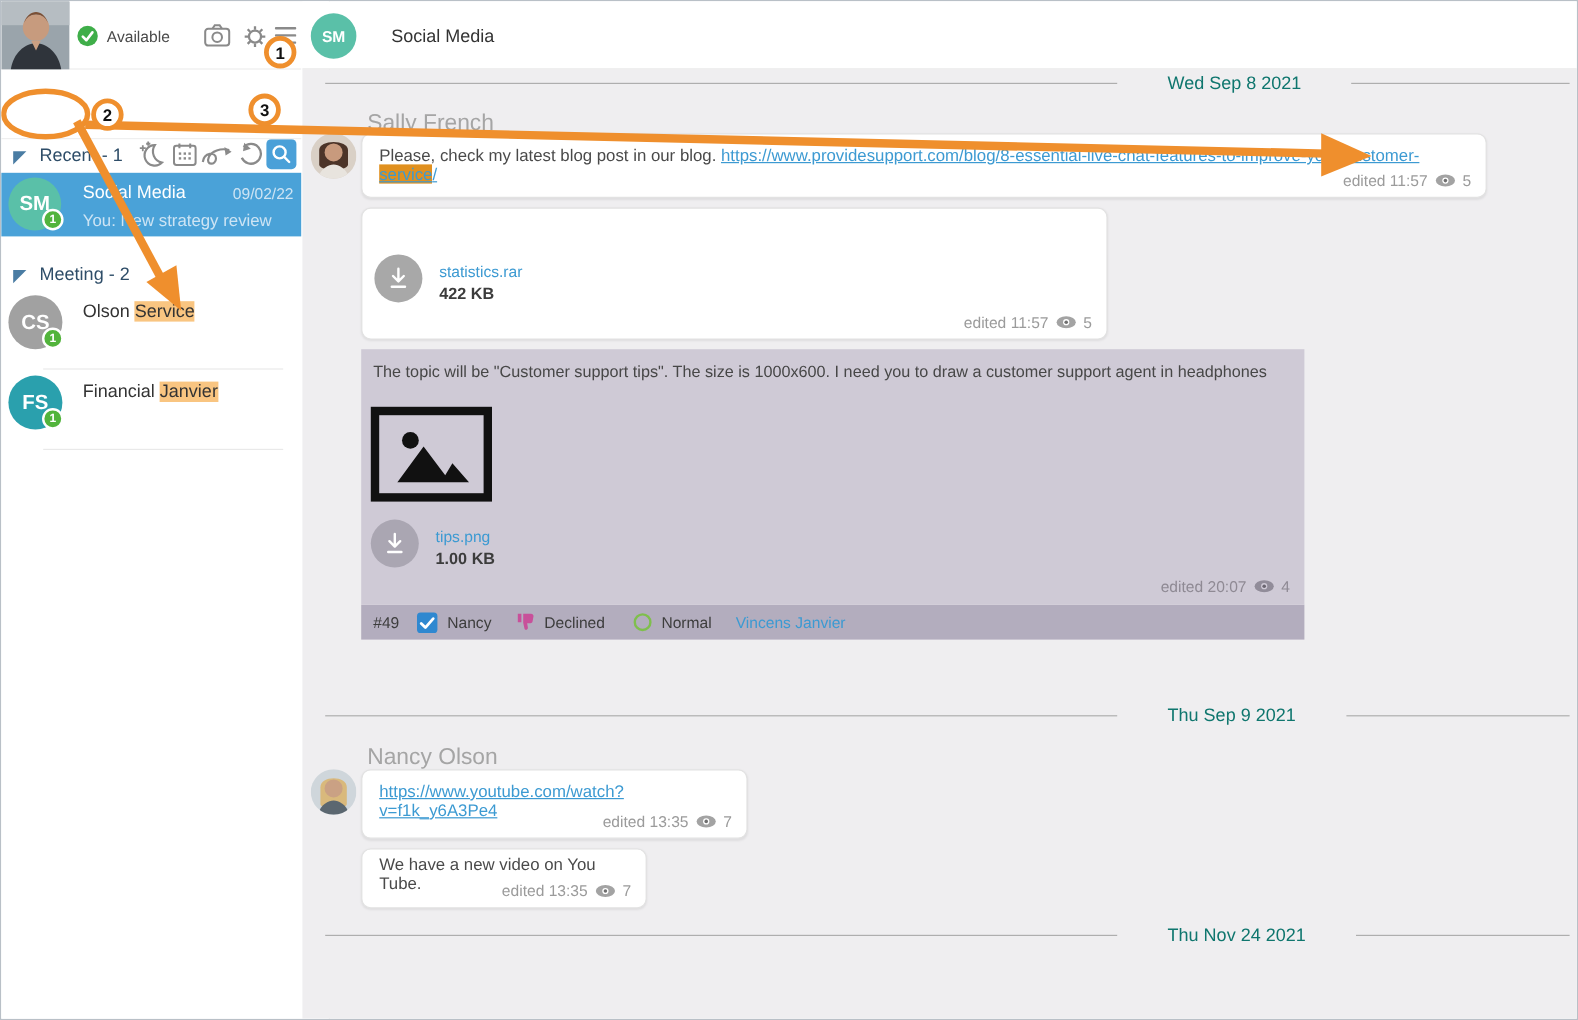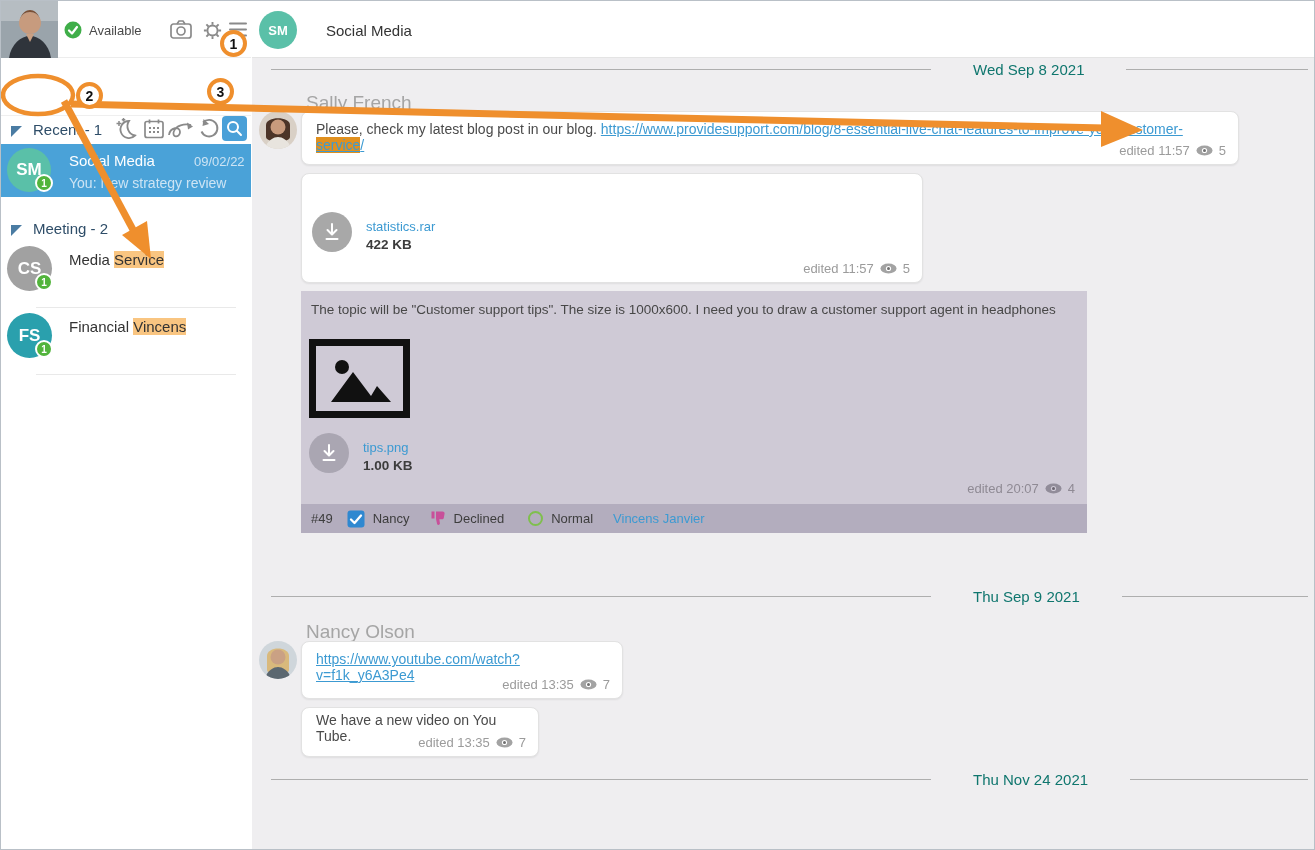--- a/index.html
+++ b/index.html
@@ -167,30 +167,30 @@
     </div>
 
     <div class="tri" style="left:10px; top:224px;"></div>
     <div class="section-hdr" style="left:32px; top:219px;">Meeting - 2</div>
 
     <div style="position:absolute; left:0; top:243px; width:250px; height:64px;">
       <div class="avatar-circle" style="position:absolute; left:6px; top:2px; width:45px; height:45px; background:#a1a1a1; font-size:17px;">
           <span>CS</span>
         </div>
       <div class="badge" style="left:34px; top:29px;">1</div>
-      <div style="position:absolute; left:68px; top:7px; font-size:15px; color:#333;"><span>Media </span><span class="hl">Service</span></div>
+      <div style="position:absolute; left:68px; top:7px; font-size:15px; color:#333;"><span>Olson </span><span class="hl">Service</span></div>
       <div class="divider" style="left:35px; top:63px; width:200px;"></div>
     </div>
 
     <div style="position:absolute; left:0; top:309px; width:250px; height:65px;">
       <div class="avatar-circle" style="position:absolute; left:6px; top:3px; width:45px; height:45px; background:#2aa0ad; font-size:17px;">
           <span>FS</span>
         </div>
       <div class="badge" style="left:34px; top:30px;">1</div>
-      <div style="position:absolute; left:68px; top:8px; font-size:15px; color:#333;"><span>Financial </span><span class="hl">Vincens</span></div>
+      <div style="position:absolute; left:68px; top:8px; font-size:15px; color:#333;"><span>Financial </span><span class="hl">Janvier</span></div>
       <div class="divider" style="left:35px; top:64px; width:200px;"></div>
     </div>
   </div>
 
   <div class="chat-header"></div>
   <div class="chat-body"></div>
 
   <div class="avatar-circle" style="position:absolute; left:258px; top:10px; width:38px; height:38px; background:#5ac0a8; font-size:13px;">
       <span>SM</span>
     </div>

